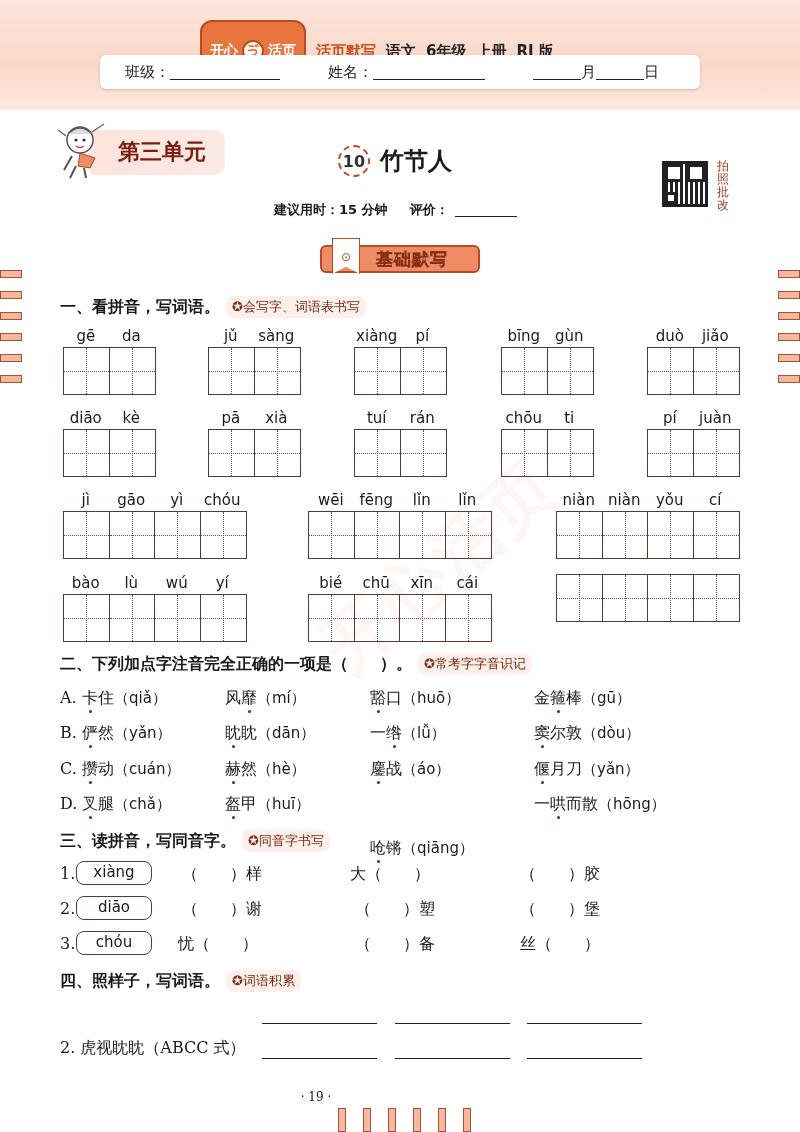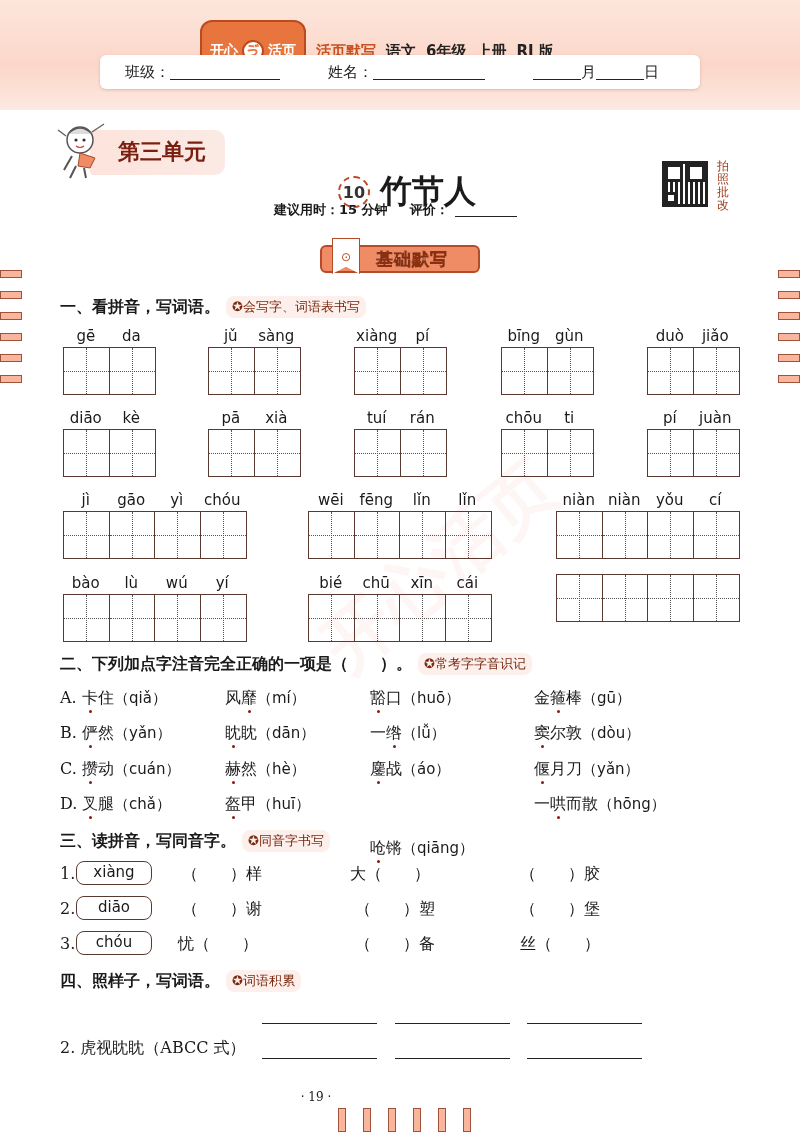--- a/index.html
+++ b/index.html
@@ -26,23 +26,23 @@
   .bottom-bars { position: absolute; top: 1108px; left: 338px; display: flex; gap: 17px; }
   .bottom-bars span { display: block; width: 8px; height: 24px; background: #f8b69c; border: 1px solid #a0523a; }
 
   
   .unit { position: absolute; top: 120px; left: 40px; width: 185px; height: 60px; }
   .unit .bg { position: absolute; left: 50px; top: 10px; width: 135px; height: 45px; background: linear-gradient(to right, #fde3dc, #fbeae5); border-radius: 4px 10px 10px 4px; }
   .unit .label { position: absolute; left: 78px; top: 17px; font-size: 22px; font-weight: bold; color: #7a1f10; }
   .mascot { position: absolute; left: 10px; top: 0; width: 60px; height: 62px; }
 
   
-  .lesson { position: absolute; top: 145px; left: 338px; display: flex; align-items: center; gap: 10px; margin-top: 25px; }
+  .lesson { position: absolute; top: 145px; left: 338px; display: flex; gap: 10px; }
   .lesson-num { width: 32px; height: 32px; border-radius: 50%; border: 2px dashed #c0472a; display: flex; align-items: center; justify-content: center; font-size: 16px; font-weight: bold; color: #333; }
-  .lesson-title { font-size: 32px; font-weight: bold; }
+  .lesson-title { font-size: 24px; font-weight: bold; }
   .suggest { position: absolute; top: 201px; left: 274px; font-size: 13px; font-weight: bold; display: flex; align-items: center; gap: 6px; }
   .suggest .blank { display: inline-block; width: 62px; border-bottom: 1.5px solid #222; height: 14px; }
 
   .qr { position: absolute; left: 662px; top: 161px; width: 46px; height: 46px; background:
     repeating-linear-gradient(90deg, #222 0 3px, #fff 3px 5px), #222; border: 3px solid #222; }
   .qr::before, .qr::after { content: ""; position: absolute; width: 12px; height: 12px; border: 3px solid #222; background: #fff; }
   .qr::before { left: 0; top: 0; }
   .qr::after { right: 0; top: 0; }
   .qr .qr-b { position: absolute; left: 0; bottom: 0; width: 12px; height: 12px; border: 3px solid #222; background: #fff; }
   .qr-text { position: absolute; left: 717px; top: 160px; width: 16px; font-size: 12px; line-height: 13px; color: #9a3a18; font-family: "DejaVu Serif", serif; }

